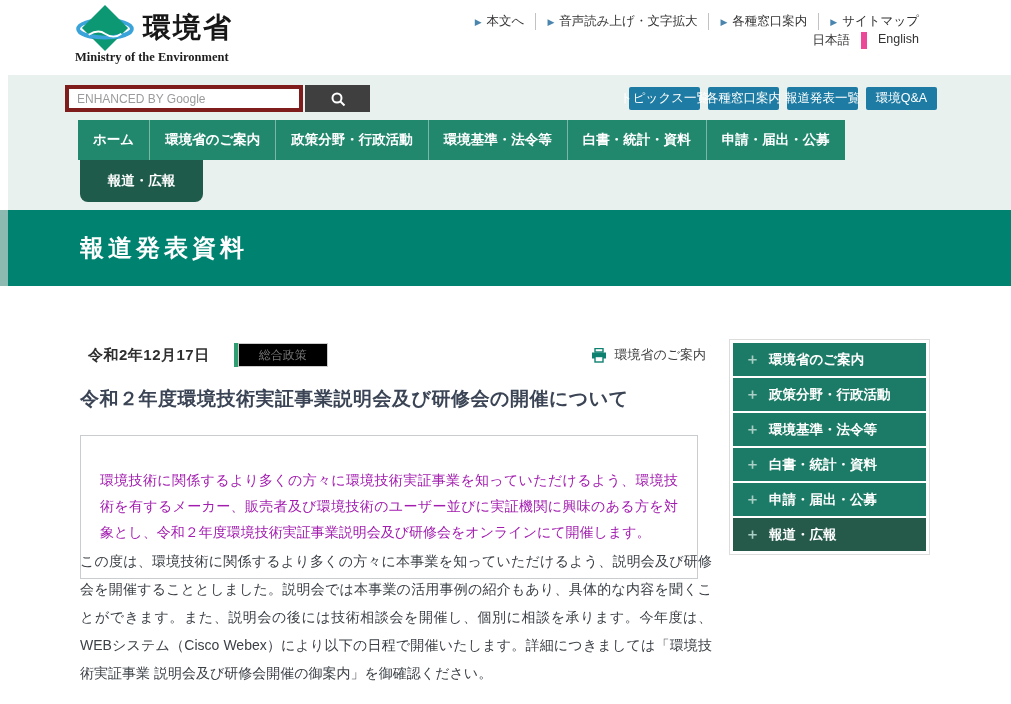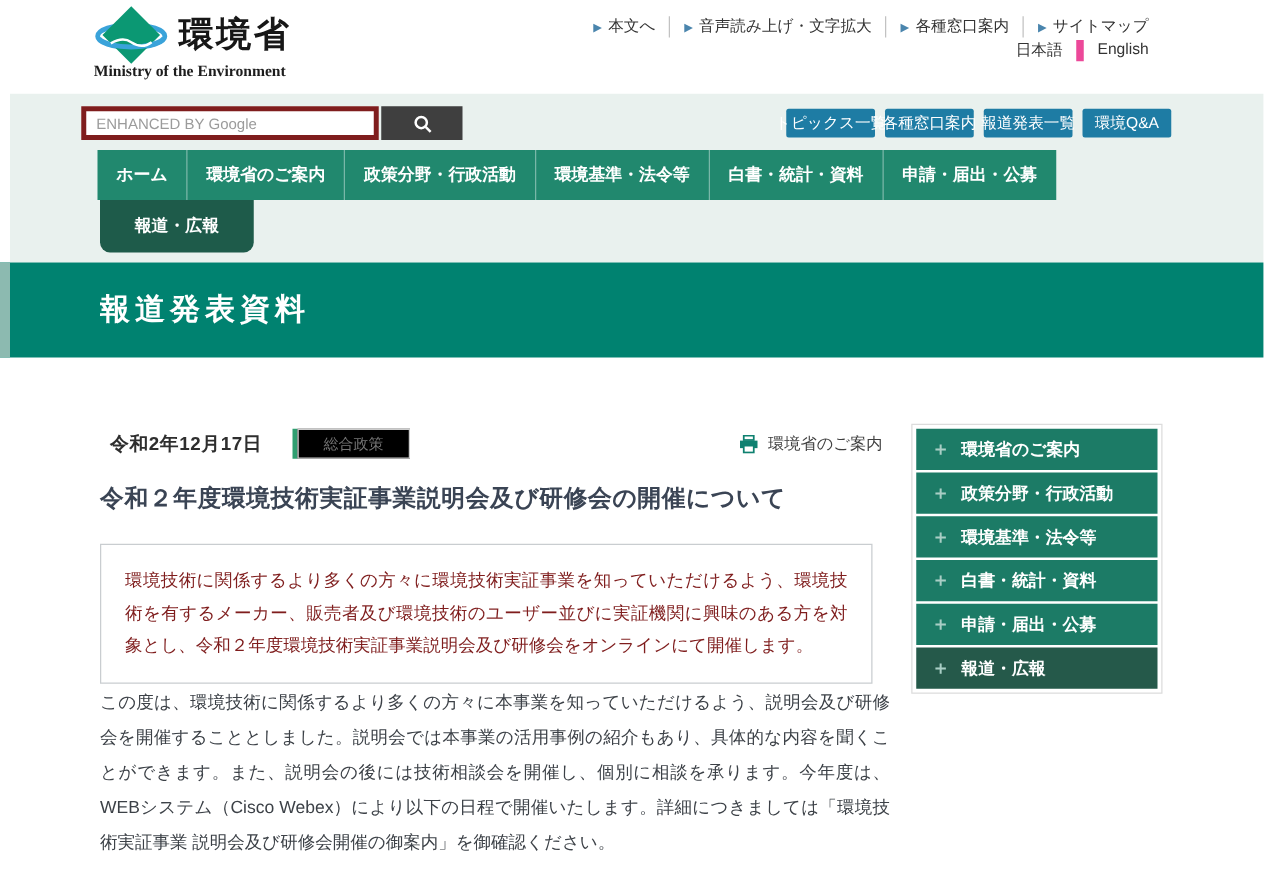--- a/index.html
+++ b/index.html
@@ -46,21 +46,21 @@
   
   .meta-row { position:absolute; left:88px; top:343px; width:618px; display:flex; align-items:center; }
   .article-date { font-size:15px; font-weight:bold; color:#2e2e2e; letter-spacing:0.5px; }
   .category-wrap { display:flex; align-items:stretch; margin-left:24px; height:24px; }
   .category-bar { width:4px; background:#2f9e70; }
   .category-tag { border:1px solid #ccc; background:#000000; color:#767676; font-size:12px; display:flex; align-items:center; padding:0 20px; cursor:pointer; text-decoration:none; }
   .print-link { margin-left:auto; display:flex; align-items:center; gap:7px; font-size:13px; color:#3f3f3f; text-decoration:none; cursor:pointer; }
 
   
   .article-title { position:absolute; left:80px; top:386px; font-size:19px; font-weight:bold; color:#3a4454; letter-spacing:0.5px; }
-  .summary-box { position:absolute; left:80px; top:435px; width:618px; border:1px solid #c9cdd0; padding:16px 19px; font-size:14px; line-height:1.85; color:#7f1d1d; text-align:justify; }
+  .summary-box { position:absolute; left:80px; top:435px; width:618px; border:1px solid #c9cdd0; padding:32px 19px; font-size:14px; line-height:1.85; color:#a21caf; text-align:justify; }
   .body-copy { position:absolute; left:80px; top:547px; width:632px; font-size:14px; line-height:2.0; color:#3c4147; text-align:justify; }
   .body-copy p + p { margin-top:9px; }
 
   
   .sidebar { position:absolute; left:729px; top:339px; width:201px; background:#fff; border:1px solid #dcdcdc; padding:3px; }
   .side-item { height:33px; display:flex; align-items:center; background:#1c7b66; color:#fff; font-size:13.5px; font-weight:bold; padding-left:12px; margin-bottom:2px; cursor:pointer; white-space:nowrap; }
   .side-item:last-child { margin-bottom:0; }
   .side-item.active { background:#25594a; }
   .plus-glyph { color:#a9cec5; font-size:15px; font-weight:bold; margin-right:9px; }
 </style>

